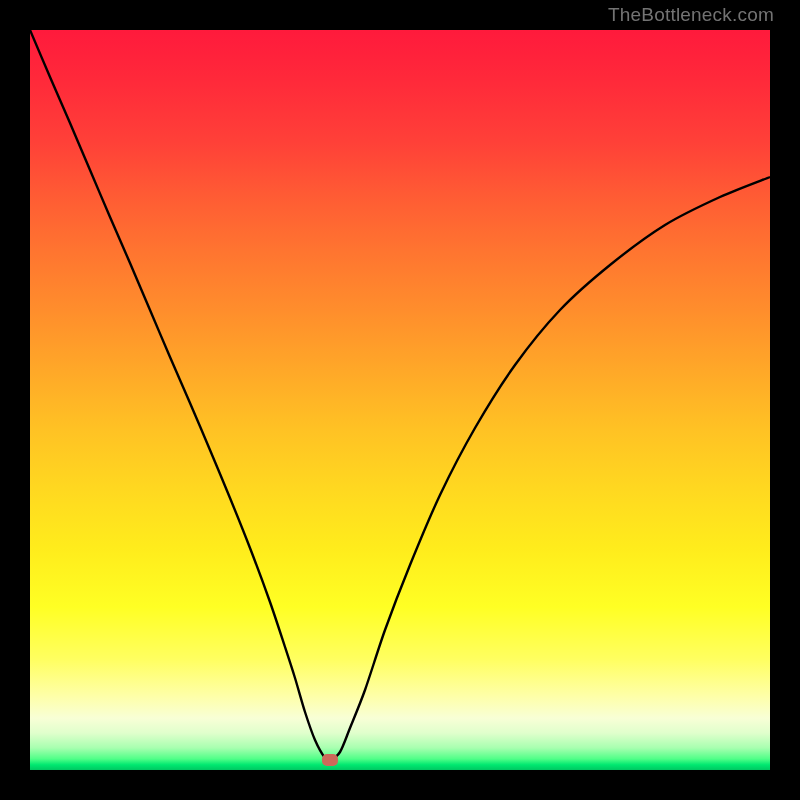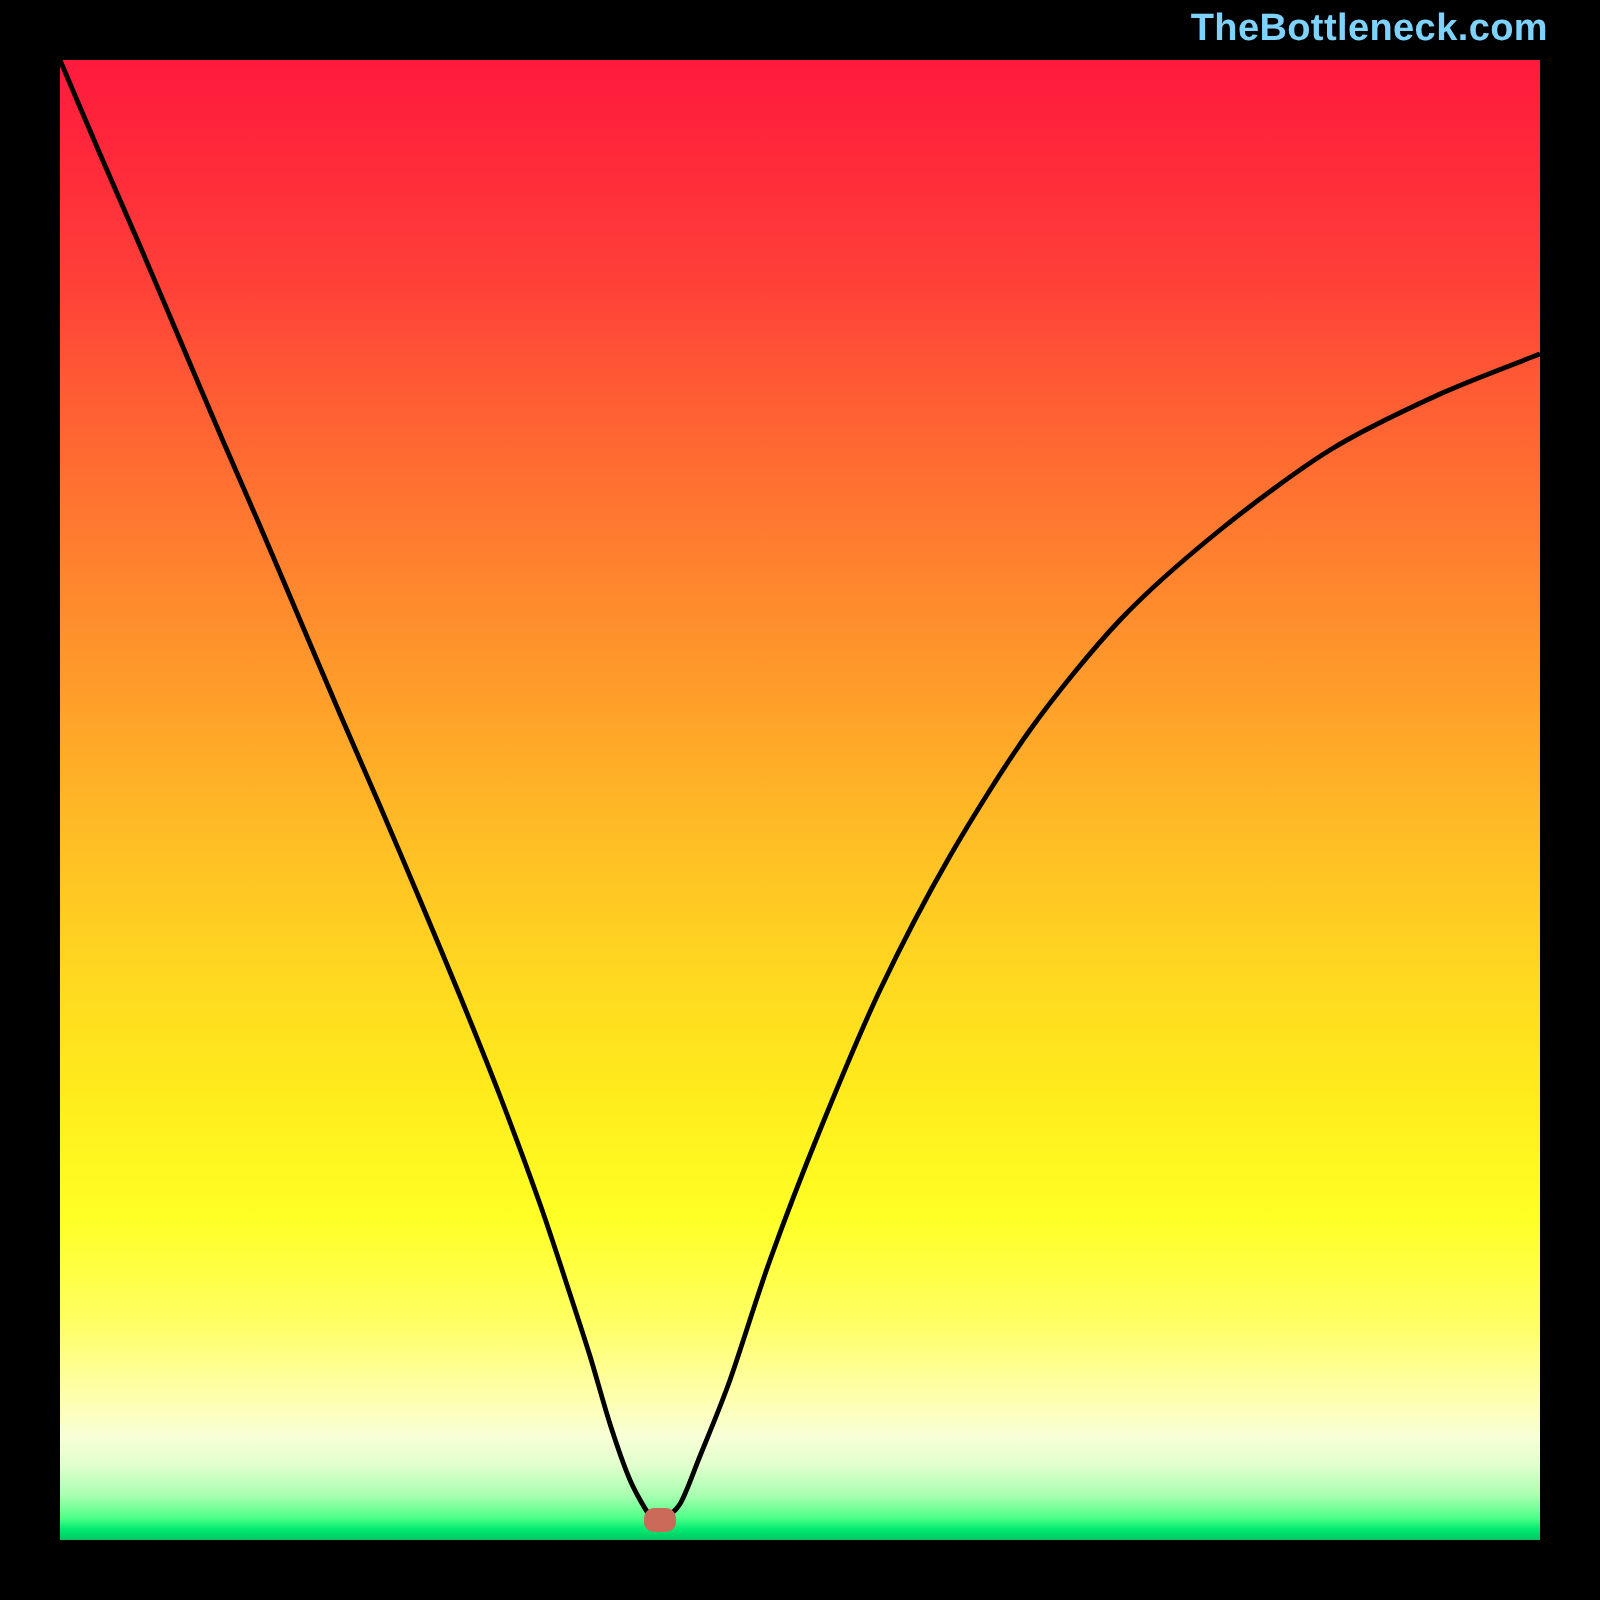--- a/index.html
+++ b/index.html
@@ -59,22 +59,22 @@
     border-radius: 5px;
     background: #cc6a5a;
     transform: translate(-50%, -50%);
   }
   .attribution {
     position: absolute;
     right: 26px;
     top: 4px;
     font-family: Arial, Helvetica, sans-serif;
     font-size: 19px;
-    font-weight: 700;
-    color: #7dd3fc;
+    font-weight: 400;
+    color: #737373;
     letter-spacing: 0.2px;
   }
 </style>
 </head>
 <body>
 
 <div class="attribution">TheBottleneck.com</div>
 
 <div class="frame">
   <div class="gradient-bg"></div>

